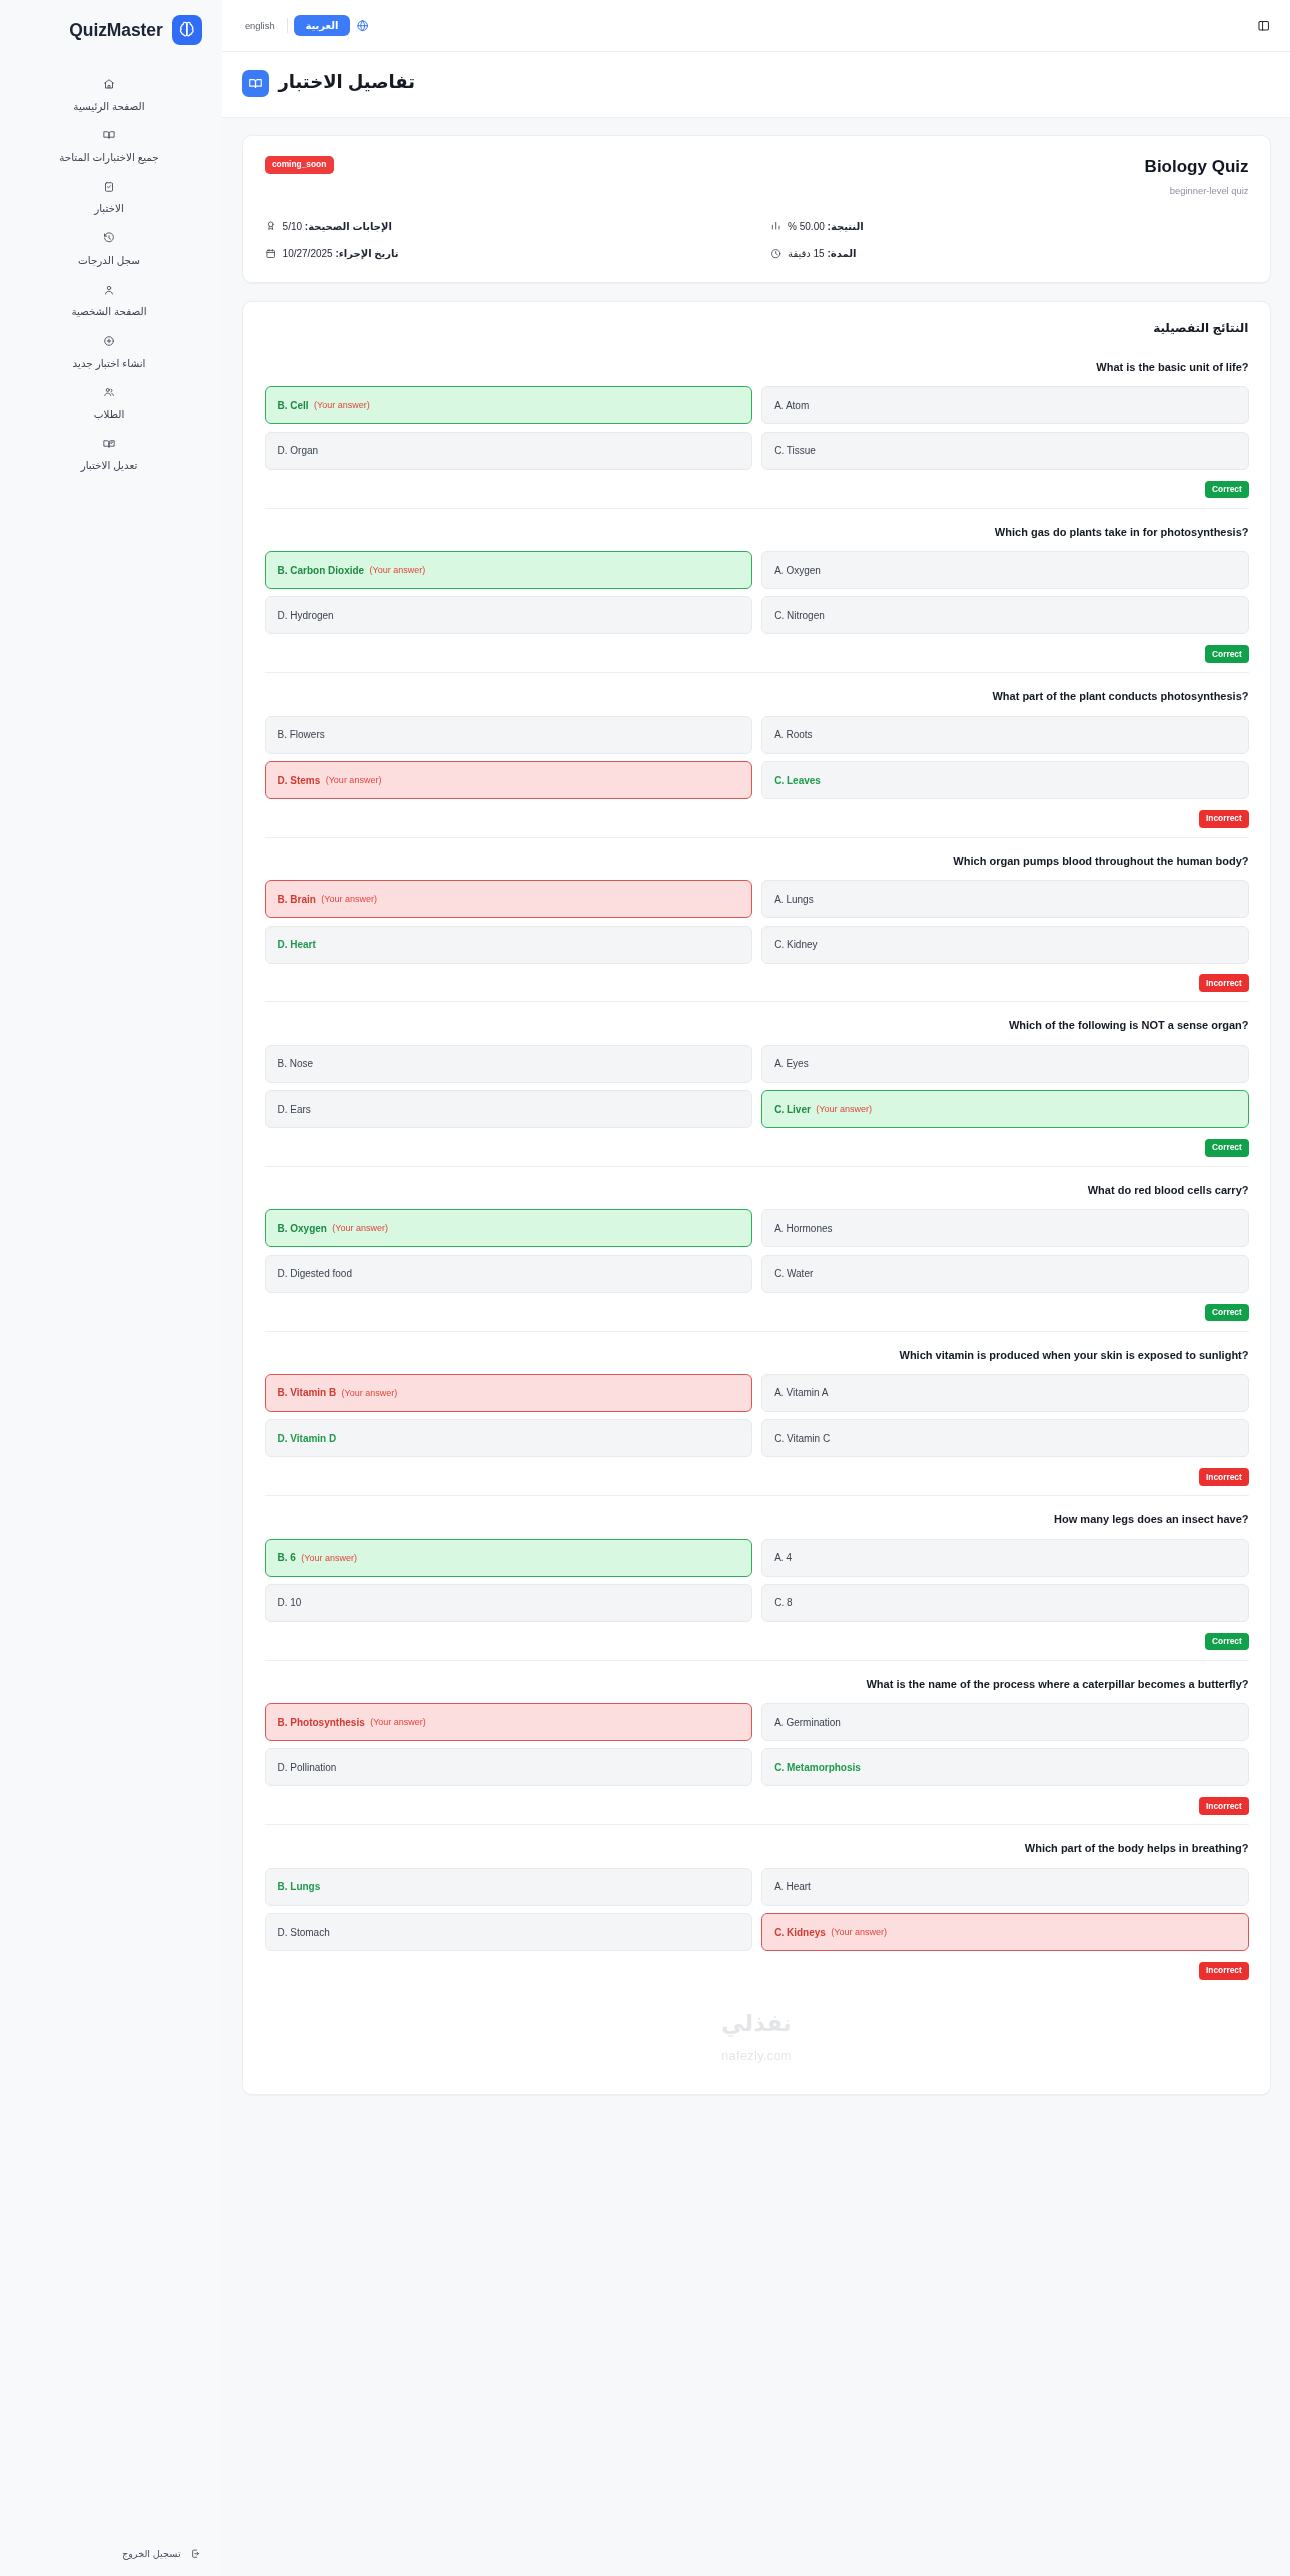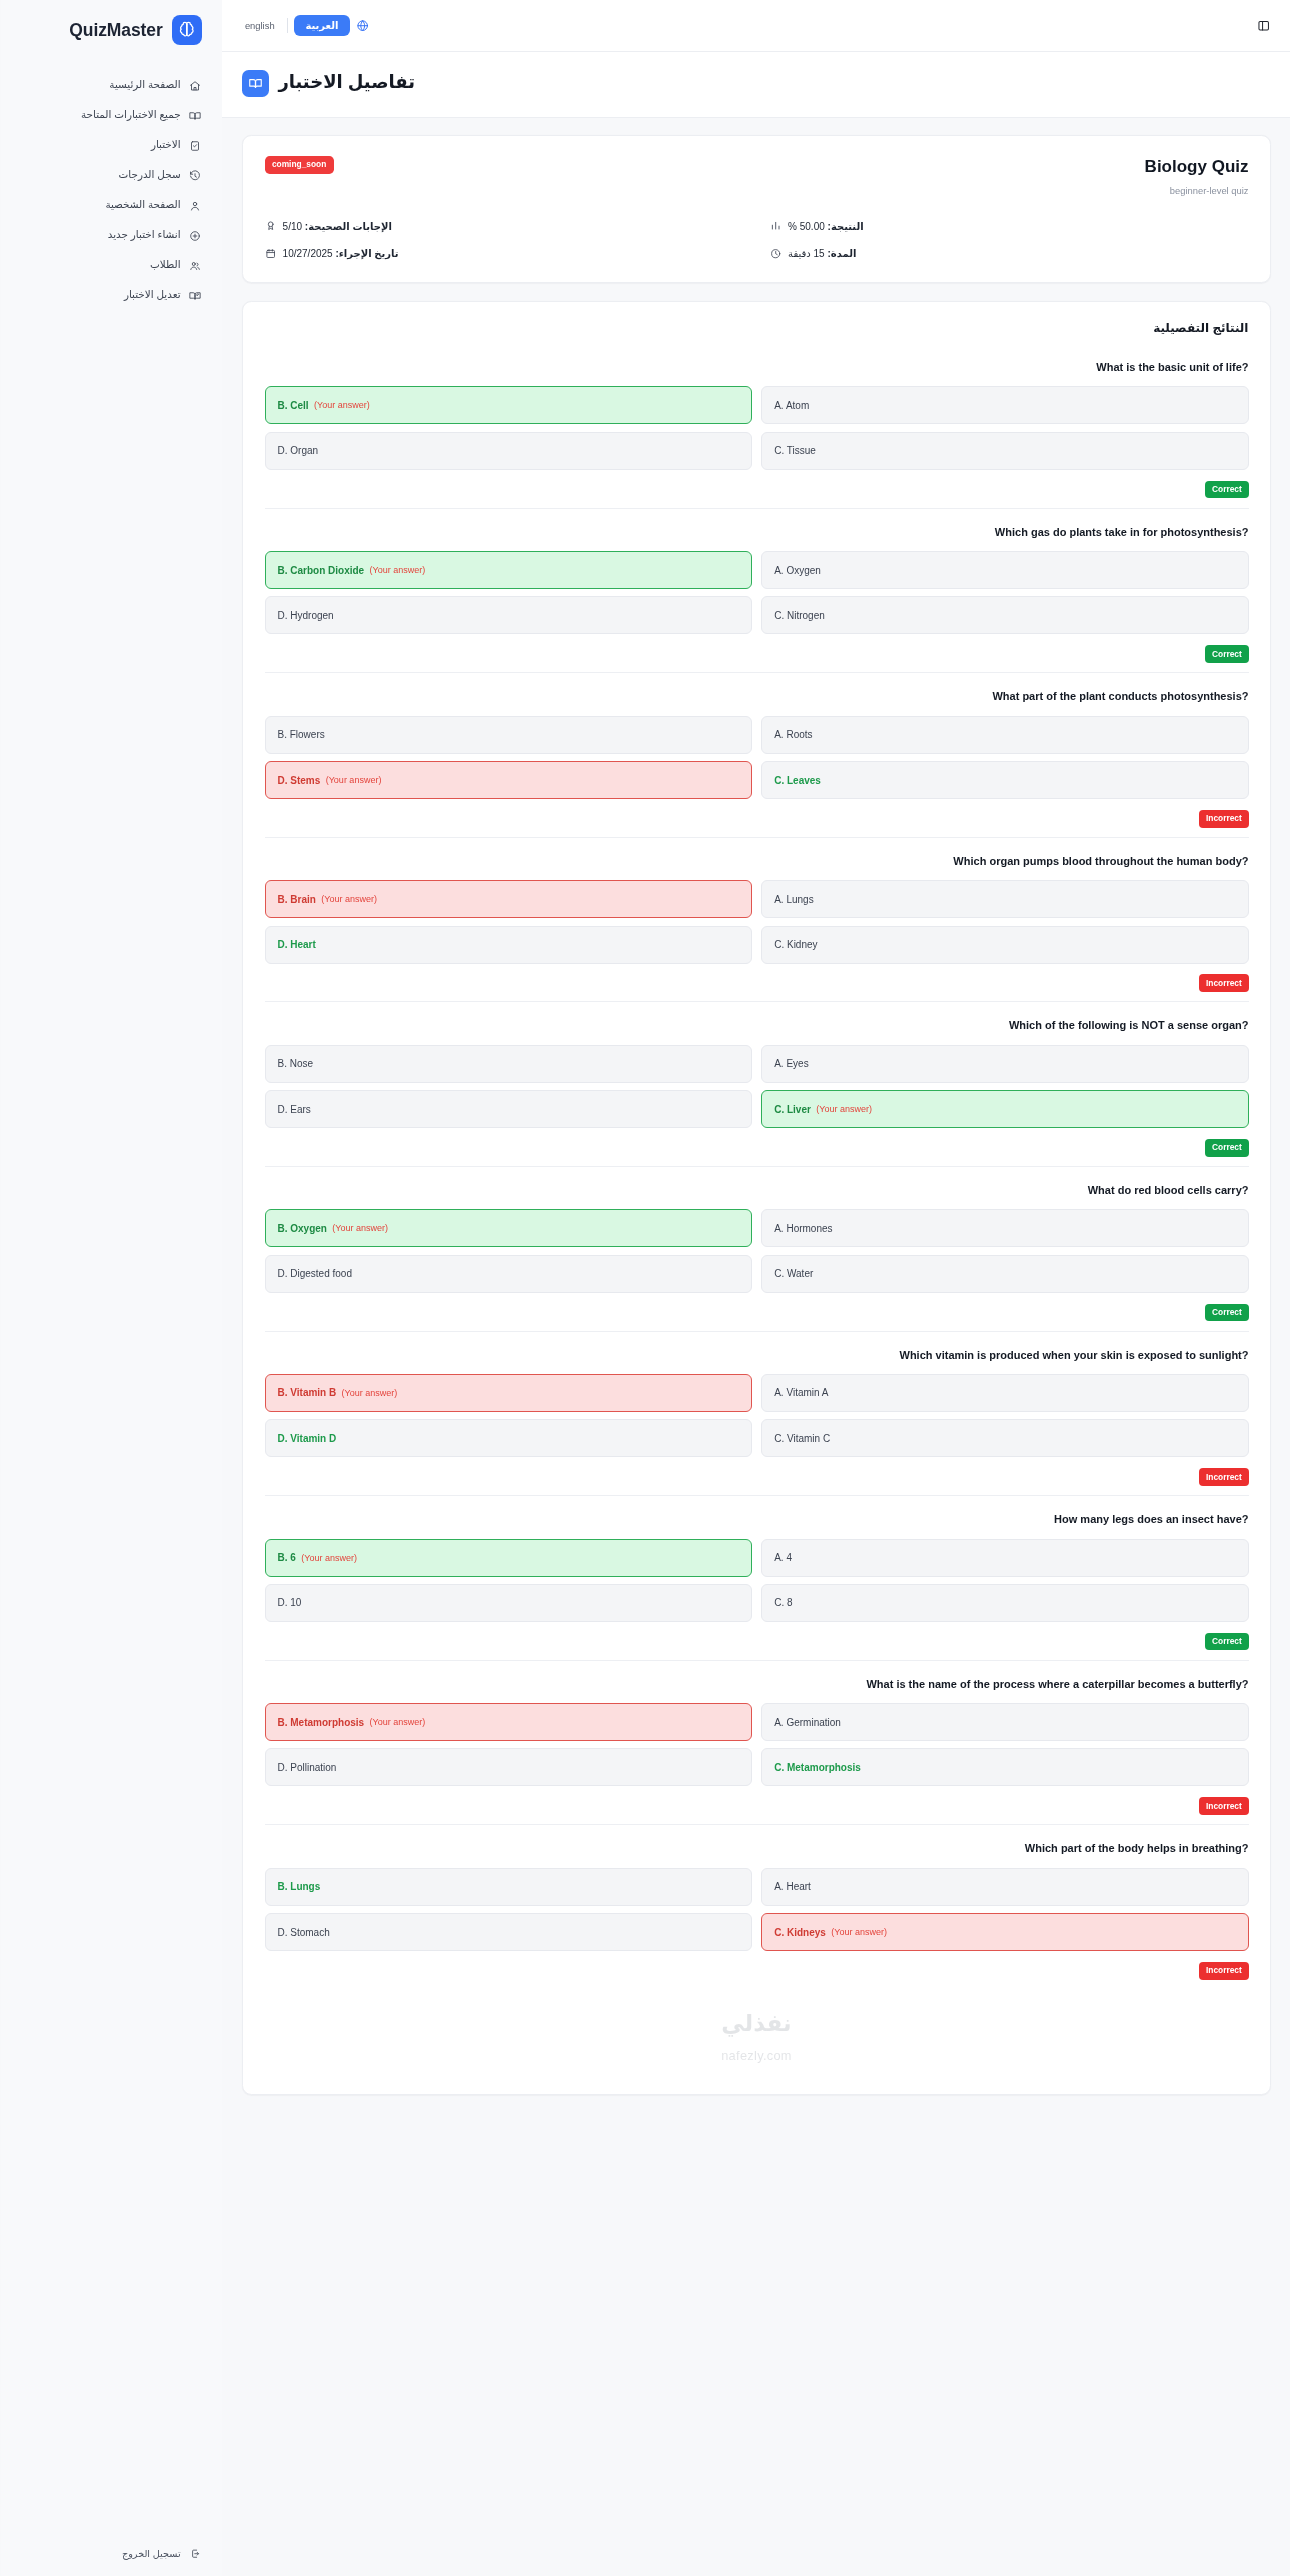--- a/index.html
+++ b/index.html
@@ -54,20 +54,21 @@
     font-size: 17.5px;
     font-weight: 700;
     letter-spacing: -0.1px;
     color: #1d2433;
     font-family: "Liberation Sans", sans-serif;
   }
 
   .nav { display: flex; flex-direction: column; padding: 8px 0 0 0; }
   .nav-item {
     display: flex;
+    flex-direction: column;
     align-items: center;
     justify-content: flex-start;
     gap: 8px;
     padding: 6.7px 20px 6.7px 15px;
     font-size: 10.4px;
     color: #3c4350;
     cursor: pointer;
     line-height: 1.6;
   }
   .nav-icon {
@@ -680,21 +681,21 @@
               </div>
             </div>
             <div class="qblock">
               <div class="qtext">What is the name of the process where a caterpillar becomes a butterfly?</div>
               <div class="opts">
                 <div class="opt">
                   <span class="opt-label">A. Germination</span>
                 </div>
                 <div class="opt wrong-selected">
                   <span class="your-answer">(Your answer)</span>
-                  <span class="opt-label">B. Metamorphosis</span>
+                  <span class="opt-label">B. Photosynthesis</span>
                 </div>
                 <div class="opt correct-answer">
                   <span class="opt-label">C. Metamorphosis</span>
                 </div>
                 <div class="opt">
                   <span class="opt-label">D. Pollination</span>
                 </div>
               </div>
               <div class="verdict-row">
                 <span class="verdict is-incorrect">Incorrect</span>

